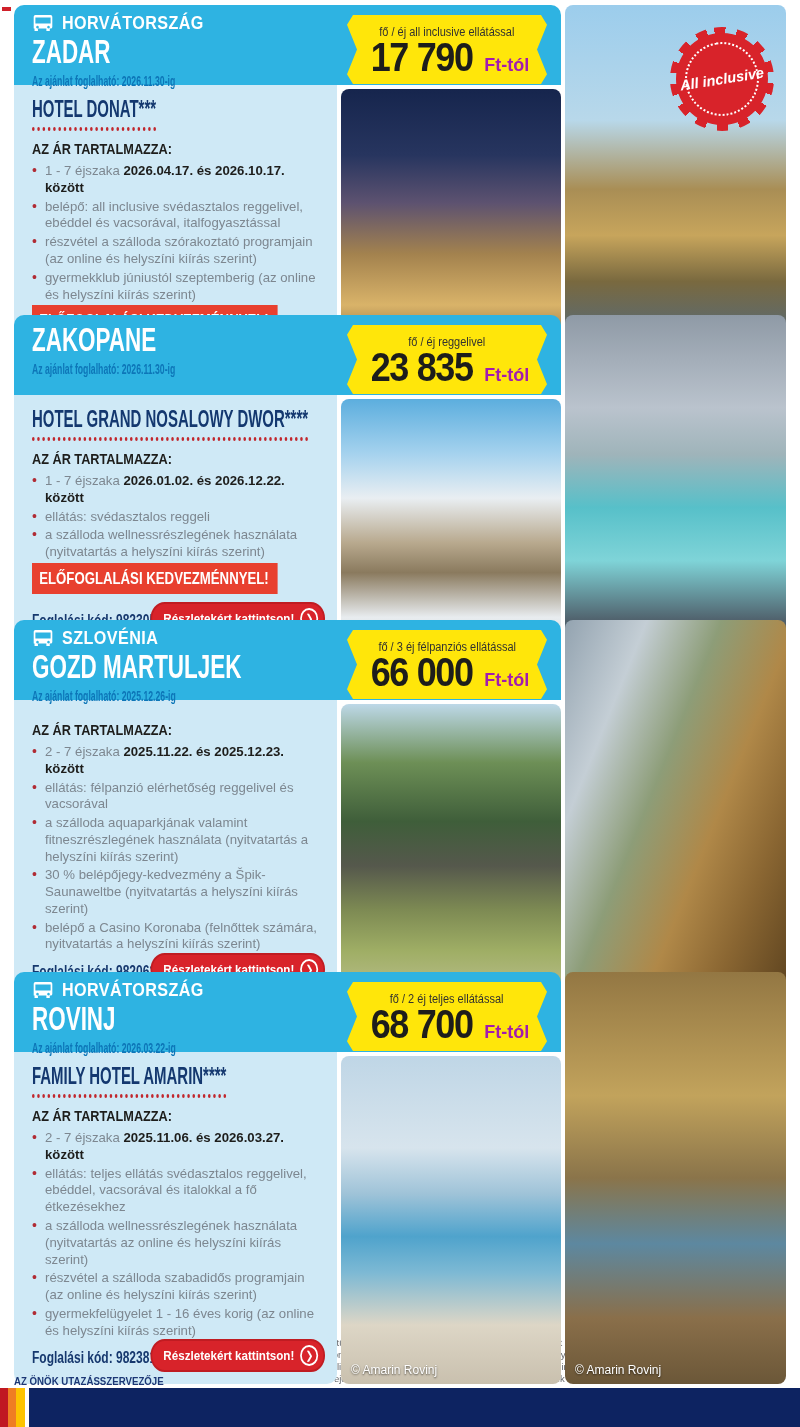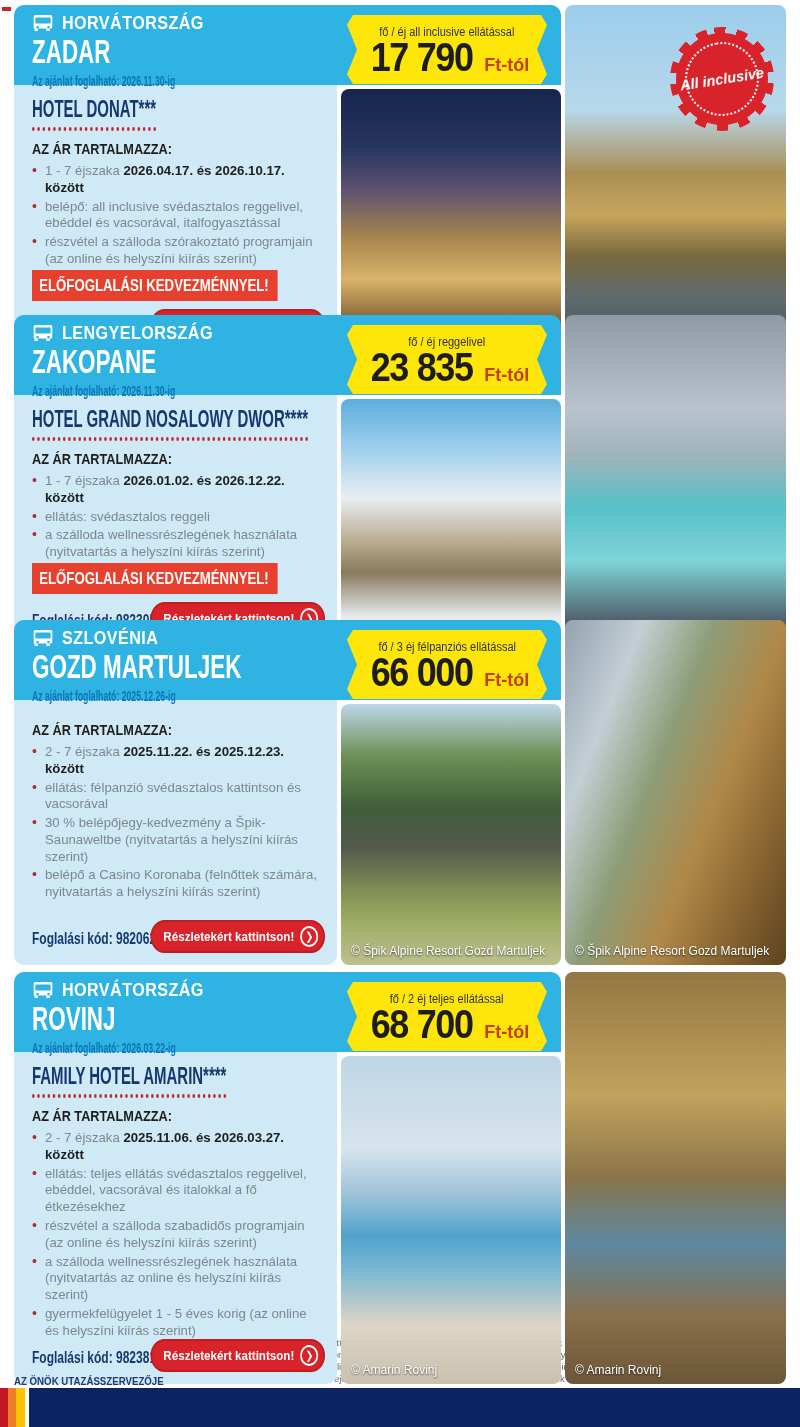--- a/index.html
+++ b/index.html
@@ -90,21 +90,21 @@
   .badge {
     position:absolute; top:10px; left:333px; width:200px; height:69px; z-index:3;
     background:#ffe60a;
     clip-path:polygon(3% 0%,97% 0%,100% 14%,95% 50%,100% 86%,97% 100%,3% 100%,0% 86%,5% 50%,0% 14%);
     display:flex; flex-direction:column; align-items:center; justify-content:center; padding-top:2px;
   }
   .plabel { font-size:12.5px; color:#32322f; white-space:nowrap; transform:scaleX(.88); }
   .price-row { display:flex; align-items:baseline; gap:6px; margin-top:0px; }
   .price-num { font-size:40px; font-weight:800; color:#1d1d1b; letter-spacing:-1.5px; line-height:.9;
     transform:scaleX(.9); transform-origin:50% 100%; }
-  .price-unit { font-size:18px; font-weight:800; color:#c2410c; }
+  .price-unit { font-size:18px; font-weight:800; color:#a21caf; }
 
   
   .photo { position:relative; border-radius:8px; overflow:hidden; }
   .photo1 { grid-column:2; grid-row:2; margin-top:4px; }
   .photo2 { grid-column:3; grid-row:1/3; }
   .credit {
     position:absolute; left:10px; bottom:7px; color:#fff; font-size:12px;
     text-shadow:0 1px 2px rgba(0,0,0,.65); white-space:nowrap;
   }
   .p1 { background:linear-gradient(180deg,#16254d 0%,#27355f 22%,#5d5270 38%,#a3824e 55%,#d9b369 72%,#8a6a3c 86%,#2e2a22 100%); }
@@ -172,20 +172,21 @@
         <span class="price-unit">Ft-tól</span>
       </span>
     </div>
     <div class="body">
       <div><span class="hotel">HOTEL DONAT***</span></div>
       <div class="includes-heading">AZ ÁR TARTALMAZZA:</div>
       <ul class="bullets">
         <li><span>1 - 7 éjszaka </span><b>2026.04.17. és 2026.10.17. között</b></li>
         <li><span>belépő: all inclusive svédasztalos reggelivel, ebéddel és vacsorával, italfogyasztással</span></li>
         <li><span>részvétel a szálloda szórakoztató programjain (az online és helyszíni kiírás szerint)</span></li>
+        <li><span>gyermekklub júniustól szeptemberig (az online és helyszíni kiírás szerint)</span></li>
       </ul>
       <div class="prebook">ELŐFOGLALÁSI KEDVEZMÉNNYEL!</div>
       <div class="code-row">
         <span class="code"><span>Foglalási kód:</span> <span>9827362</span></span>
         <button class="cta">
           <span>Részletekért kattintson!</span>
           <span class="cta-arrow">❯</span>
         </button>
       </div>
     </div>
@@ -197,26 +198,20 @@
         <span class="seal-core"></span>
         <span class="seal-ring"></span>
         <span class="seal-text">All inclusive</span>
       </div>
       <span class="credit">© Eurotours</span>
     </div>
   </section>
 
   <section class="card c2">
     <div class="head">
-      <div class="country-row">
-        <svg class="bus" viewBox="0 0 26 22" width="22" height="19">
-            <path d="M2 3a2 2 0 0 1 2-2h18a2 2 0 0 1 2 2v12a2 2 0 0 1-2 2h-1v3h-4v-3H7v3H3v-3H2zM4 4v7h18V4zm2.5 9.6a1.6 1.6 0 1 0 .01 0zm13 0a1.6 1.6 0 1 0 .01 0z" fill="#fff"></path>
-          </svg>
-        <span class="country">LENGYELORSZÁG</span>
-      </div>
       <div class="city">ZAKOPANE</div>
       <div class="bookable">Az ajánlat foglalható: 2026.11.30-ig</div>
     </div>
     <div class="badge">
       <span class="plabel">fő / éj reggelivel</span>
       <span class="price-row">
         <span class="price-num">23 835</span>
         <span class="price-unit">Ft-tól</span>
       </span>
     </div>
@@ -260,21 +255,22 @@
       <span class="plabel">fő / 3 éj félpanziós ellátással</span>
       <span class="price-row">
         <span class="price-num">66 000</span>
         <span class="price-unit">Ft-tól</span>
       </span>
     </div>
     <div class="body">
       <div class="includes-heading">AZ ÁR TARTALMAZZA:</div>
       <ul class="bullets">
         <li><span>2 - 7 éjszaka </span><b>2025.11.22. és 2025.12.23. között</b></li>
-        <li><span>ellátás: félpanzió svédasztalos kattintson és vacsorával</span></li>
+        <li><span>ellátás: félpanzió elérhetőség reggelivel és vacsorával</span></li>
+        <li><span>a szálloda aquaparkjának valamint fitneszrészlegének használata (nyitvatartás a helyszíni kiírás szerint)</span></li>
         <li><span>30 % belépőjegy-kedvezmény a Špik-Saunaweltbe (nyitvatartás a helyszíni kiírás szerint)</span></li>
         <li><span>belépő a Casino Koronaba (felnőttek számára, nyitvatartás a helyszíni kiírás szerint)</span></li>
       </ul>
       <div class="code-row pushed">
         <span class="code"><span>Foglalási kód:</span> <span>9820626</span></span>
         <button class="cta">
           <span>Részletekért kattintson!</span>
           <span class="cta-arrow">❯</span>
         </button>
       </div>
@@ -304,23 +300,23 @@
         <span class="price-num">68 700</span>
         <span class="price-unit">Ft-tól</span>
       </span>
     </div>
     <div class="body">
       <div><span class="hotel">FAMILY HOTEL AMARIN****</span></div>
       <div class="includes-heading">AZ ÁR TARTALMAZZA:</div>
       <ul class="bullets">
         <li><span>2 - 7 éjszaka </span><b>2025.11.06. és 2026.03.27. között</b></li>
         <li><span>ellátás: teljes ellátás svédasztalos reggelivel, ebéddel, vacsorával és italokkal a fő étkezésekhez</span></li>
+        <li><span>a szálloda wellnessrészlegének használata (nyitvatartás az online és helyszíni kiírás szerint)</span></li>
         <li><span>részvétel a szálloda szabadidős programjain (az online és helyszíni kiírás szerint)</span></li>
-        <li><span>a szálloda wellnessrészlegének használata (nyitvatartás az online és helyszíni kiírás szerint)</span></li>
-        <li><span>gyermekfelügyelet 1 - 5 éves korig (az online és helyszíni kiírás szerint)</span></li>
+        <li><span>gyermekfelügyelet 1 - 16 éves korig (az online és helyszíni kiírás szerint)</span></li>
       </ul>
       <div class="code-row pushed">
         <span class="code"><span>Foglalási kód:</span> <span>9823813</span></span>
         <button class="cta">
           <span>Részletekért kattintson!</span>
           <span class="cta-arrow">❯</span>
         </button>
       </div>
     </div>
     <div class="photo photo1 p7">

